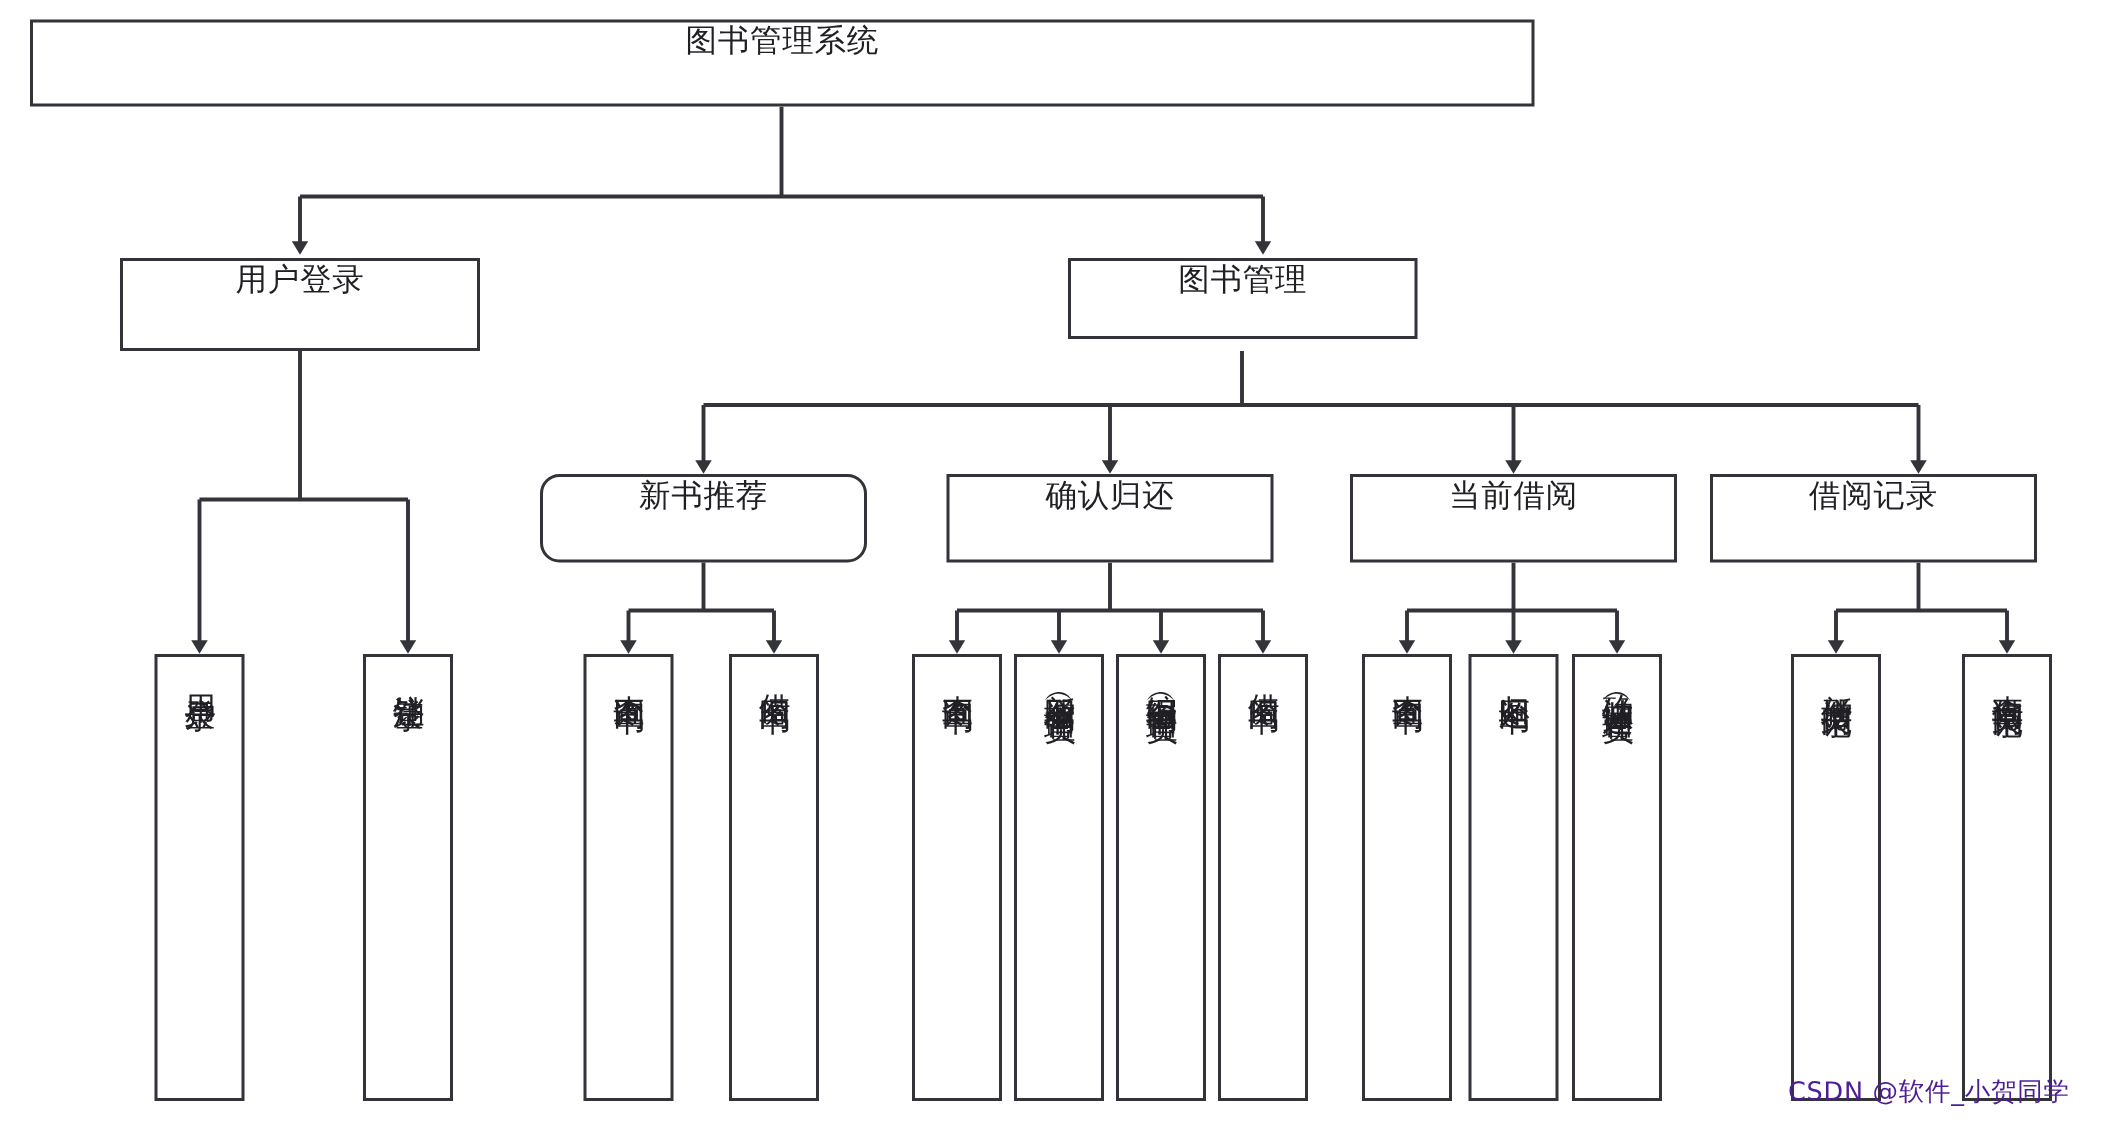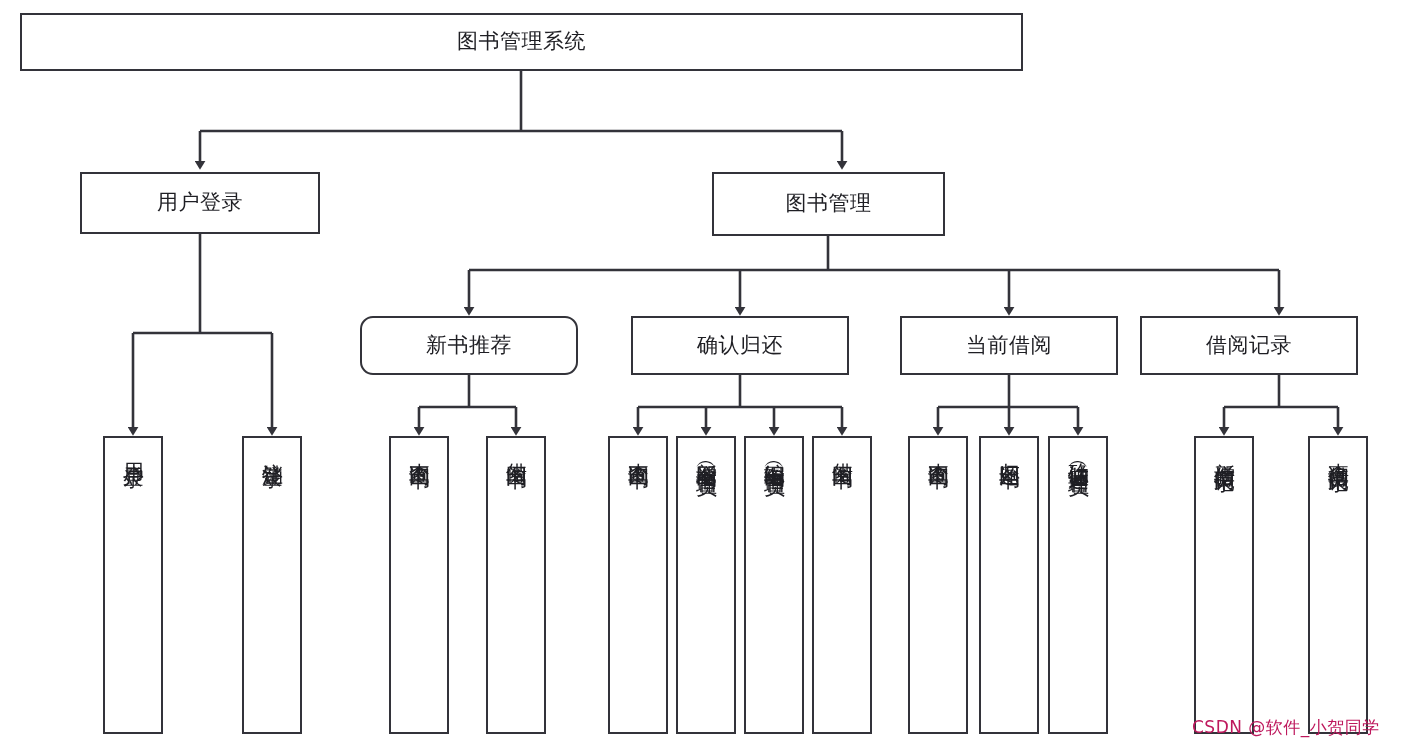--- a/index.html
+++ b/index.html
@@ -25,21 +25,20 @@
     width: 1405px;
     height: 747px;
     pointer-events: none;
   }
   .node {
     position: absolute;
     box-sizing: border-box;
     background: #ffffff;
     border: 2px solid #33333a;
     display: flex;
-    align-items: center;
     justify-content: center;
     color: #1f1f24;
     z-index: 2;
   }
   .node-label {
     display: block;
     text-align: center;
     line-height: 1.22;
     letter-spacing: 0.5px;
     white-space: nowrap;
@@ -58,21 +57,21 @@
     font-size: 21px;
     letter-spacing: 2px;
     line-height: 1.0;
     white-space: nowrap;
   }
   .watermark {
     position: absolute;
     left: 1192px;
     top: 716px;
     font-size: 17px;
-    color: #be185d;
+    color: #4c1d95;
     letter-spacing: 0.5px;
     white-space: nowrap;
     z-index: 5;
     font-family: "DejaVu Sans", "Liberation Sans", sans-serif;
   }
 </style>
 </head>
 <body>
 
 <div id="diagram-root">
@@ -144,21 +143,21 @@
   </svg>
 
   <div class="node horizontal" style="left:20px; top:13px; width:1003px; height:58px;">
     <span class="node-label">图书管理系统</span>
   </div>
 
   <div class="node horizontal" style="left:80px; top:172px; width:240px; height:62px;">
     <span class="node-label">用户登录</span>
   </div>
 
-  <div class="node horizontal" style="left:712px; top:172px; width:233px; height:64px;font-family:Liberation Serif, serif;">
+  <div class="node horizontal" style="left:712px; top:172px; width:233px; height:54px;font-family:Liberation Serif, serif;">
     <span class="node-label">图书管理</span>
   </div>
 
   <div class="node horizontal" style="left:360px; top:316px; width:218px; height:59px;border-radius:13px;">
     <span class="node-label">新书推荐</span>
   </div>
 
   <div class="node horizontal" style="left:631px; top:316px; width:218px; height:59px;">
     <span class="node-label">确认归还</span>
   </div>

